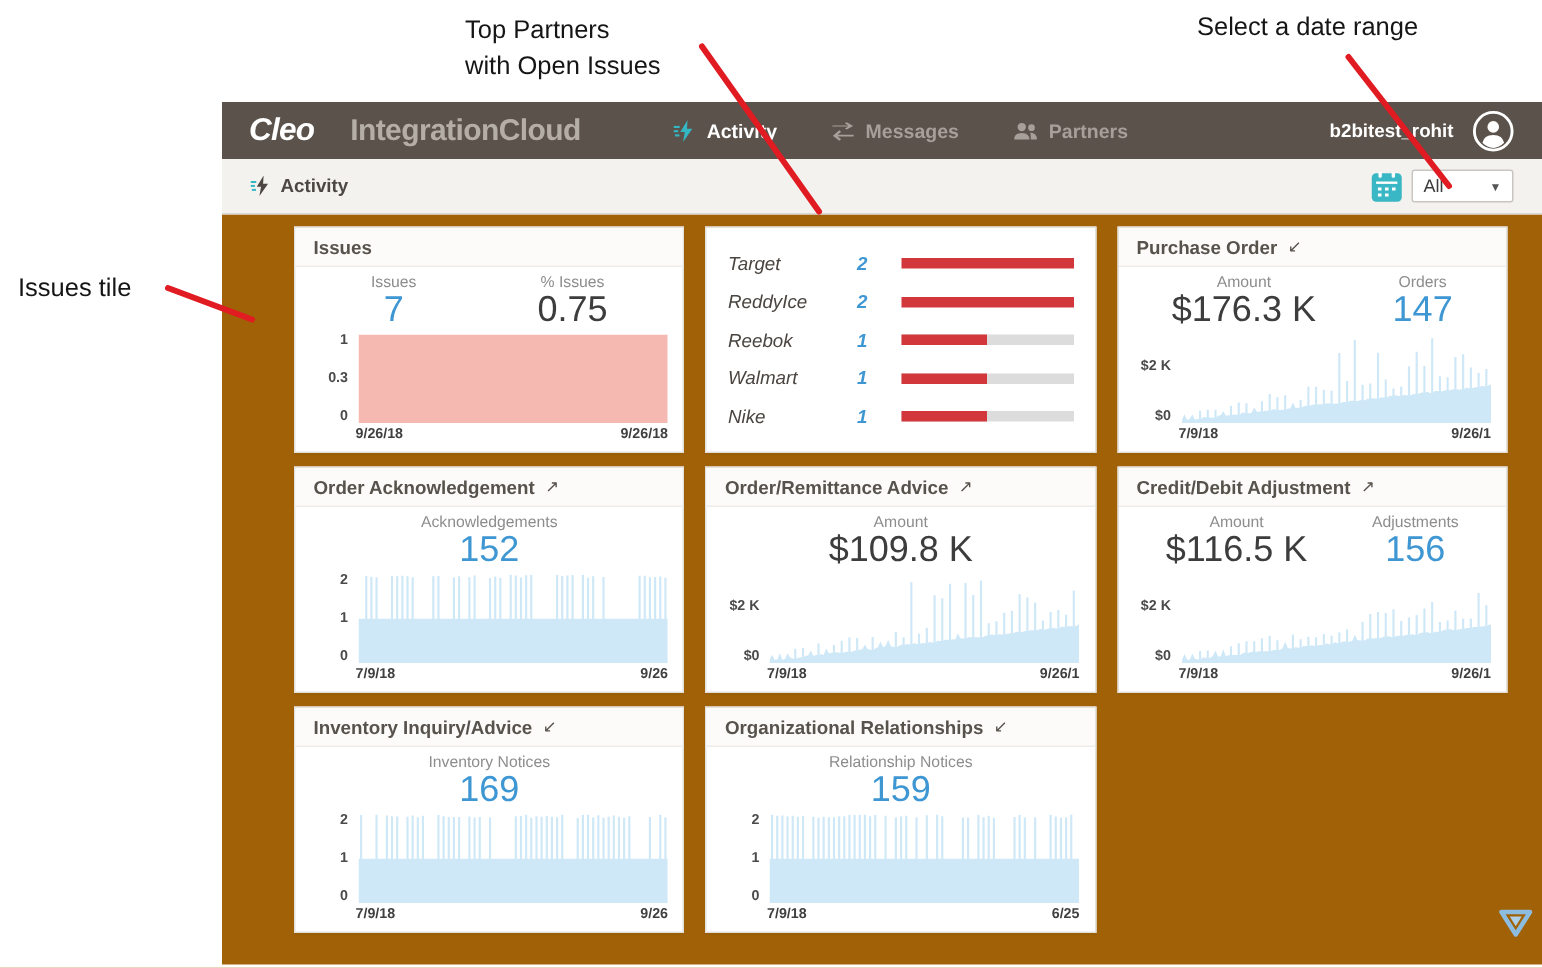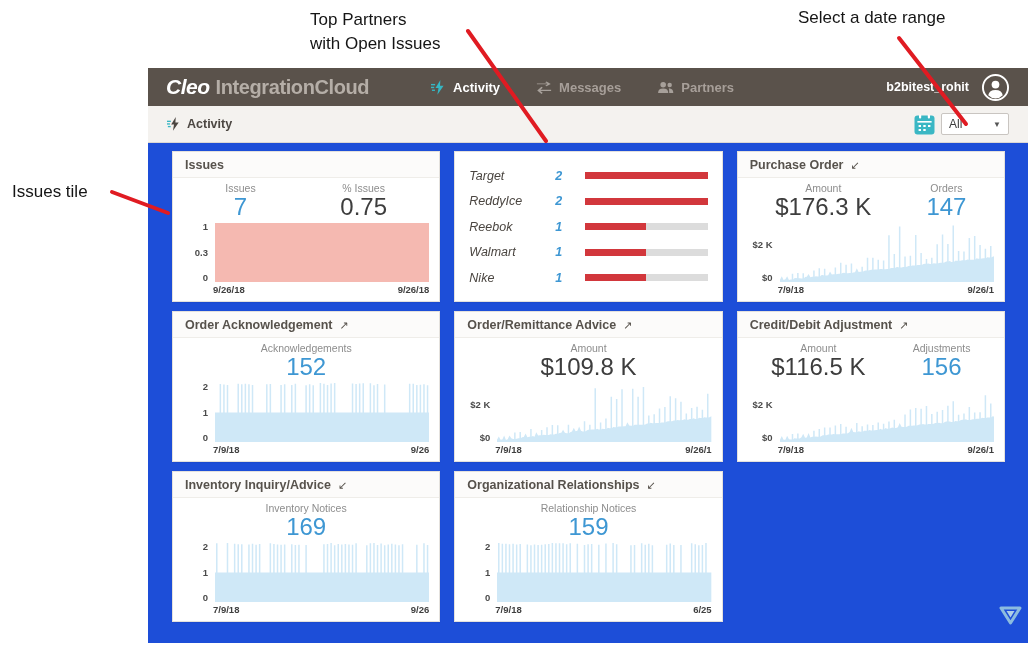--- a/index.html
+++ b/index.html
@@ -6,45 +6,45 @@
   html,body { width:1028px; height:645px; background:#ffffff; font-family:"Liberation Sans",sans-serif; position:relative; overflow:hidden; }
 
   
   .ann { position:absolute; font-size:17px; color:#151515; z-index:30; }
   #ann-top-partners { left:310px; top:8px; line-height:24px; }
   #ann-date { left:798px; top:8px; }
   #ann-issues { left:12px; top:182px; }
   #arrow-overlay { position:absolute; left:0; top:0; z-index:29; pointer-events:none; }
 
   
-  .app { position:absolute; left:148px; top:68px; width:880px; height:575px; background:#1d4ed8; }
+  .app { position:absolute; left:148px; top:68px; width:880px; height:575px; background:#a16207; }
 
   
   .topbar { height:38px; background:#5a524b; display:flex; align-items:center; padding:0 18px; }
   .logo { display:flex; align-items:baseline; }
   .logo .brand { color:#fff; font-weight:700; font-style:italic; font-size:21px; letter-spacing:-0.5px; }
-  .logo .product { color:#b5aea7; font-weight:700; font-size:20px; margin-left:6px; letter-spacing:-0.4px; }
+  .logo .product { color:#b5aea7; font-weight:700; font-size:20px; margin-left:24px; letter-spacing:-0.4px; }
   .nav { display:flex; gap:36px; margin-left:62px; }
   .nav-item { display:flex; align-items:center; gap:7px; font-size:13px; font-weight:700; color:#a79f99; cursor:pointer; }
   .nav-item.active { color:#ffffff; }
   .user { margin-left:auto; display:flex; align-items:center; gap:12px; }
   .user-name { color:#fff; font-size:12.5px; font-weight:700; }
 
   
   .subbar { height:37px; background:#f4f2ef; border-bottom:1px solid #dcd8d4; display:flex; align-items:center; padding:0 19px; }
   .subbar-title { display:flex; align-items:center; gap:6px; font-size:12.5px; font-weight:700; color:#4c4742; }
   .datefilter { margin-left:auto; display:flex; align-items:flex-end; gap:6px;padding-left:15px; }
   .select-box { width:68px; height:22px; background:#fff; border:1px solid #c9c5c1; border-radius:2px;
                 display:flex; align-items:center; justify-content:space-between; padding:0 7px;
                 font-size:12px; color:#3c3c3c; cursor:pointer; }
   .select-box .caret { font-size:8px; color:#555; }
 
   
   .content { padding:8px 23px 0 24px; position:relative; height:500px; }
-  .grid { display:grid; grid-template-columns:repeat(3,1fr); gap:9px 14px; }
+  .grid { display:grid; grid-template-columns:repeat(3,1fr); gap:9px 14px;margin-left:24px; }
   .tile { background:#fff; border:1px solid #e4e1dd; height:151px; display:flex; flex-direction:column; box-shadow:0 1px 1px rgba(0,0,0,0.04); }
   .tile-head { padding:6px 12px 5px; background:#fcfbfa; border-bottom:1px solid #efede9; display:flex; align-items:center; gap:7px; }
   .tile-title { font-size:12.5px; font-weight:700; color:#57524c; }
   .tile-trend { font-size:11px; color:#57524c; line-height:1; }
   .tile-body { flex:1; padding:4px 10px 5px; display:flex; flex-direction:column; min-height:0; }
 
   .stats { display:flex; justify-content:space-around; }
   .stat { text-align:center; }
   .stat-label { font-size:10.5px; color:#8d8d8d; }
   .stat-value { font-size:24px; line-height:1.08; color:#3d3d3d; }

